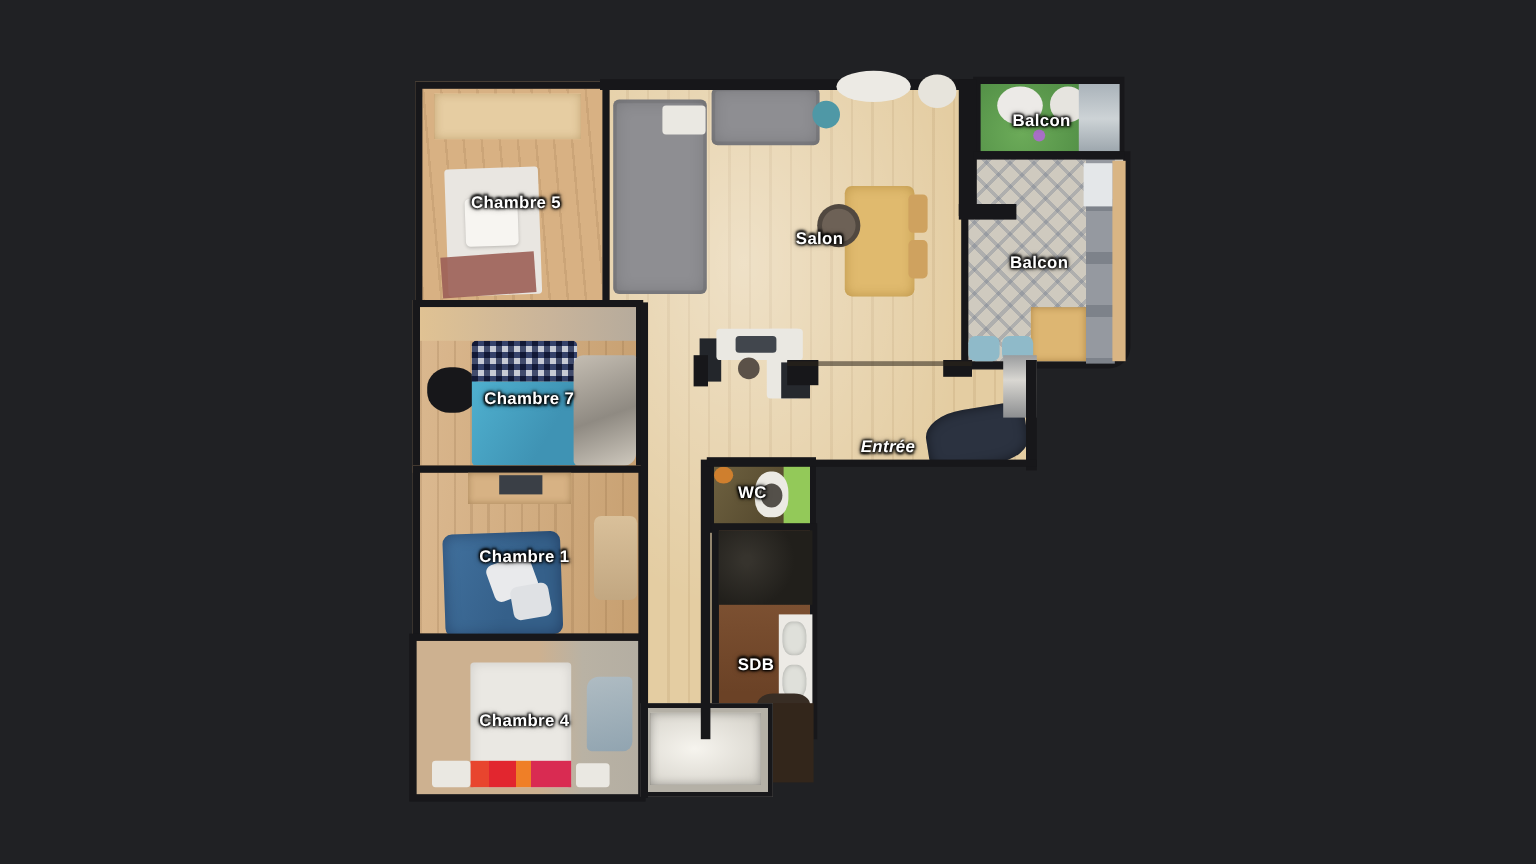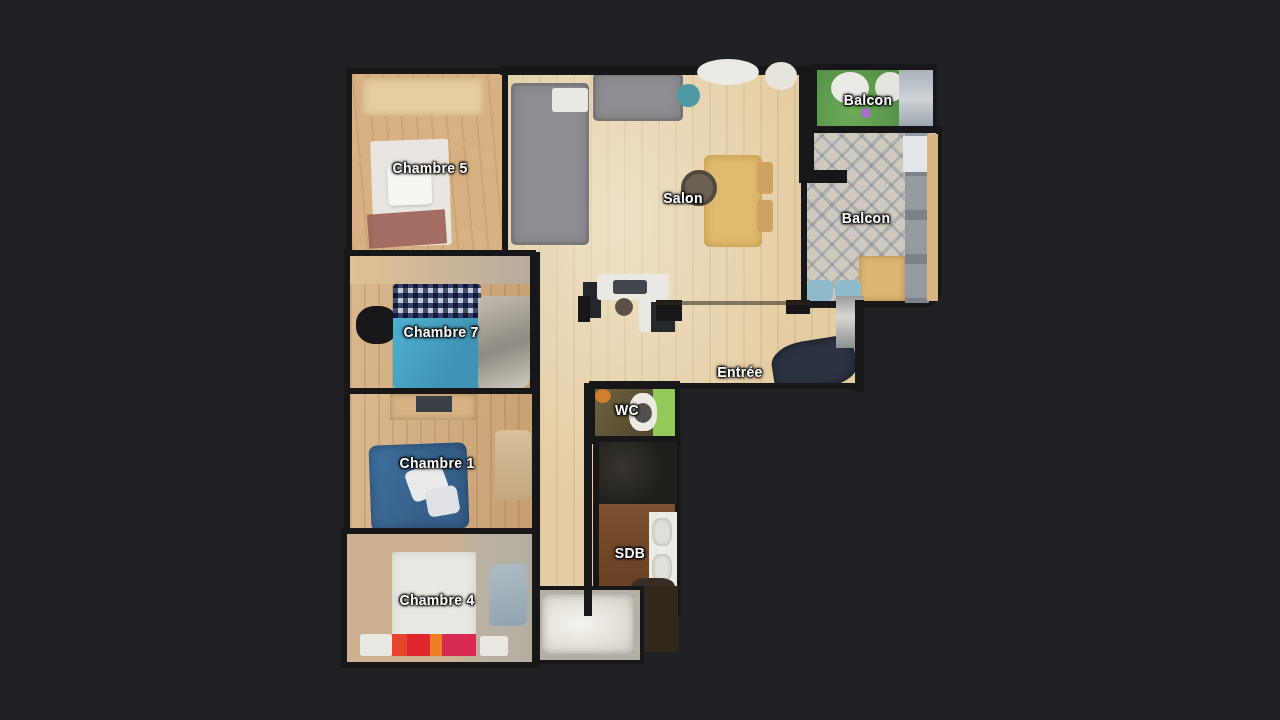--- a/index.html
+++ b/index.html
@@ -158,18 +158,18 @@
   <div class="abs wall" style="left:534px;top:252px;width:6px;height:413px;z-index:19;"></div>
   <div class="abs wall" style="left:584px;top:383px;width:8px;height:233px;z-index:19;"></div>
   <div class="abs wall" style="left:578px;top:296px;width:12px;height:26px;"></div>
 
   <span class="lbl" style="left:430px;top:168px;">Chambre 5</span>
   <span class="lbl" style="left:683px;top:198px;">Salon</span>
   <span class="lbl" style="left:868px;top:100px;">Balcon</span>
   <span class="lbl" style="left:866px;top:218px;">Balcon</span>
   <span class="lbl" style="left:441px;top:332px;">Chambre 7</span>
   <span class="lbl" style="left:437px;top:463px;">Chambre 1</span>
-  <span class="lbl" style="left:740px;top:372px;">Entrée</span>
+  <span class="lbl" style="left:740px;top:372px;font-style:italic;">Entrée</span>
   <span class="lbl" style="left:627px;top:410px;">WC</span>
   <span class="lbl" style="left:630px;top:553px;">SDB</span>
   <span class="lbl" style="left:437px;top:600px;">Chambre 4</span>
 
 </div>
 
 </body></html>

